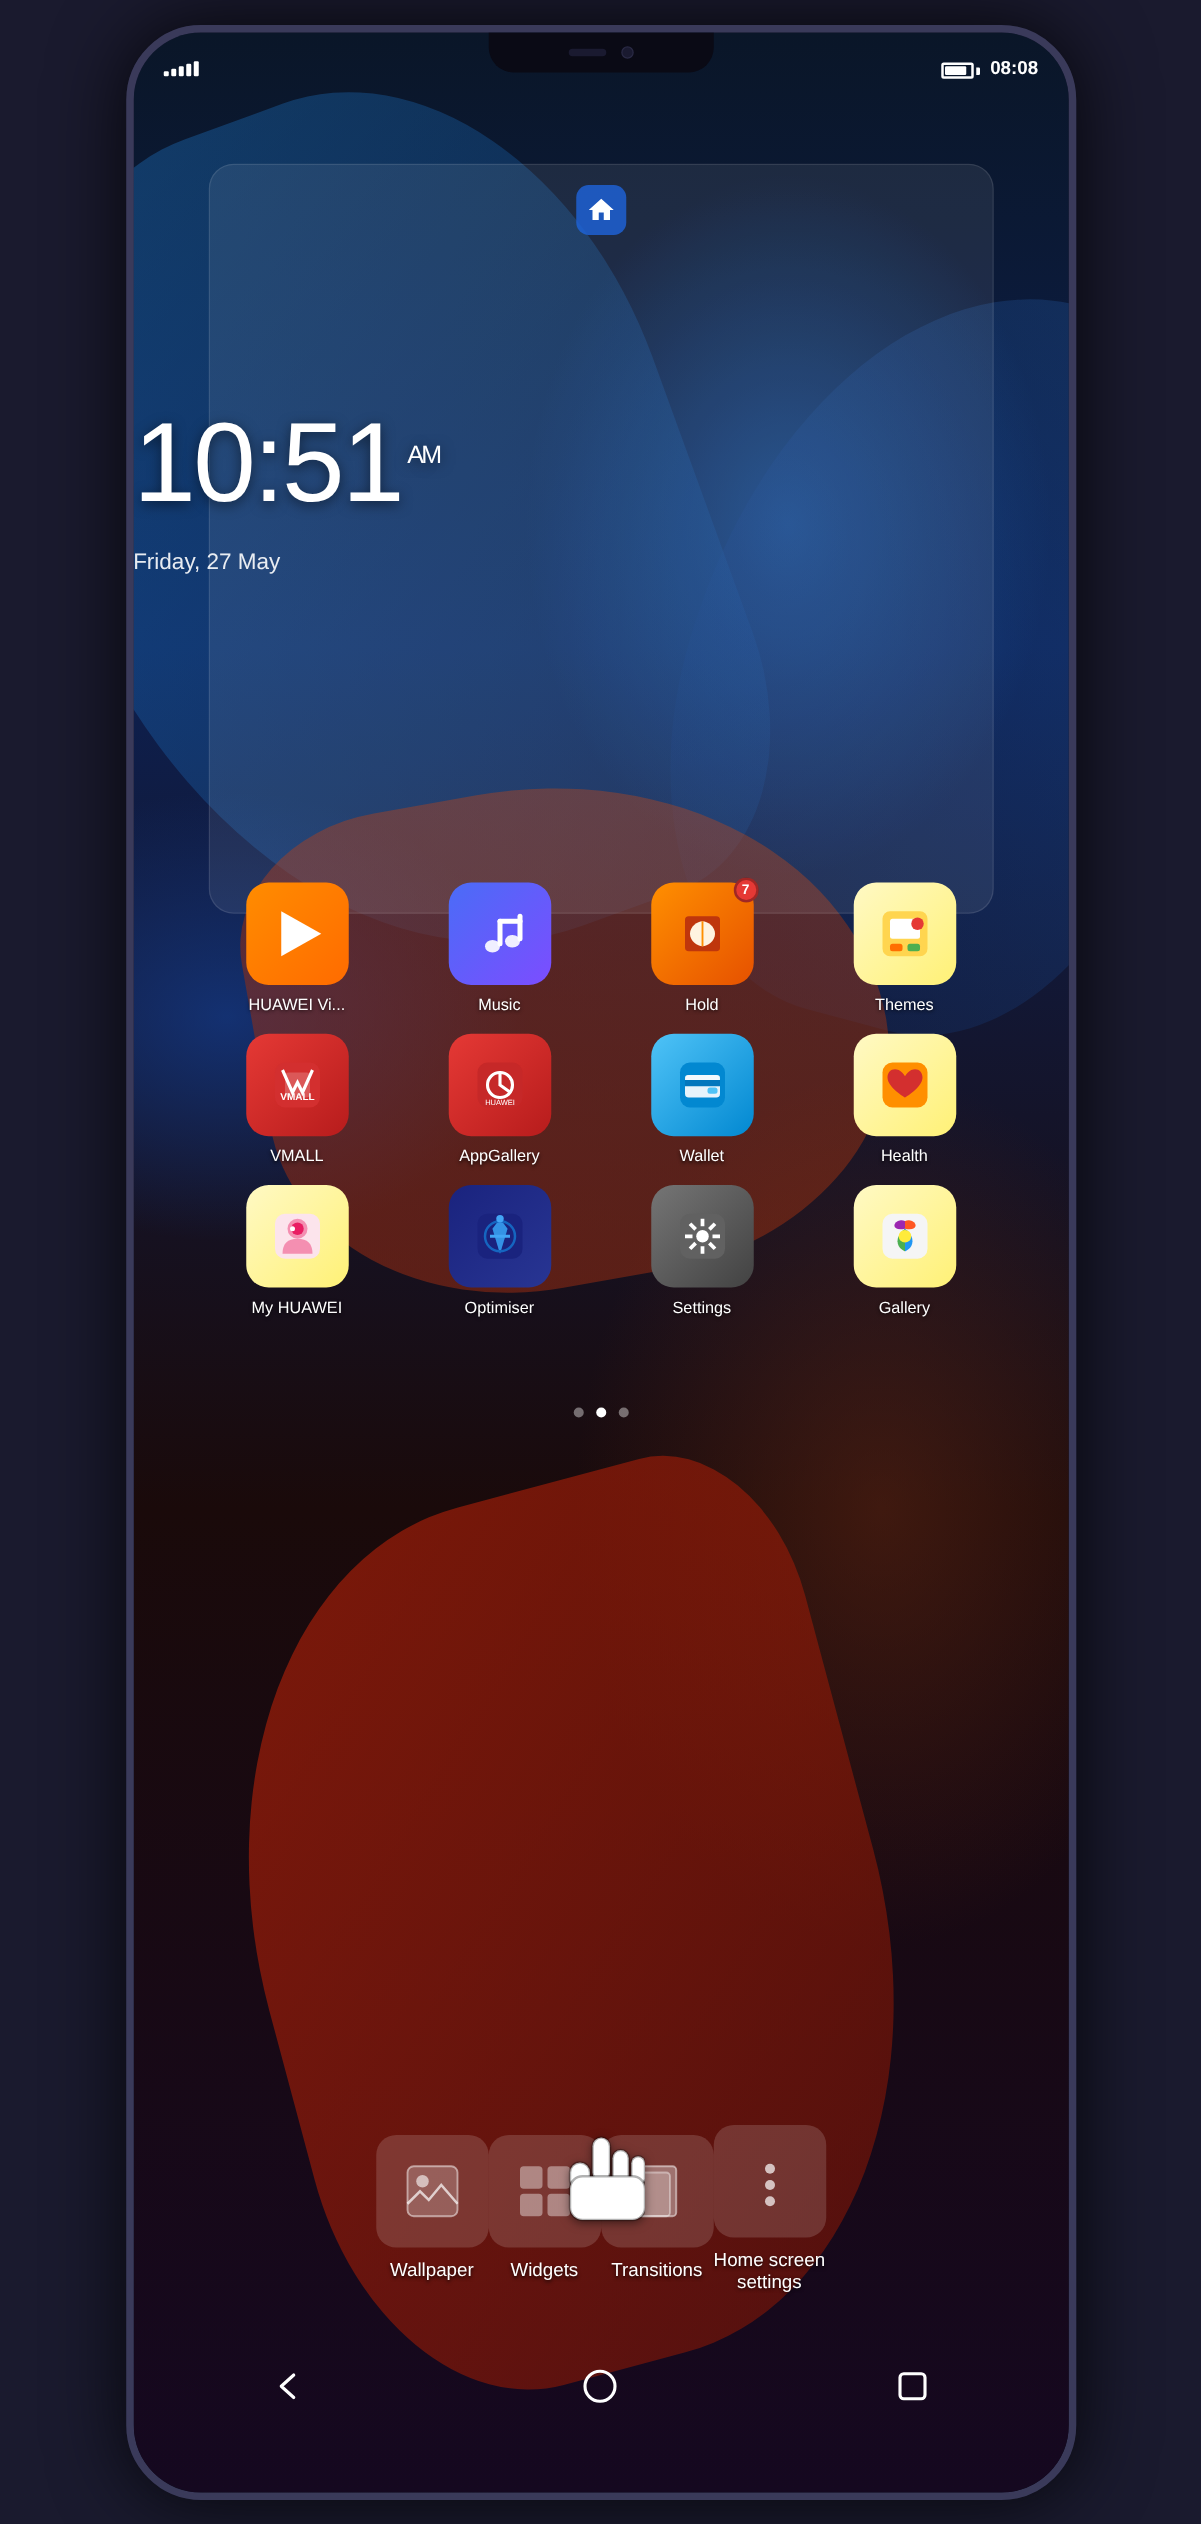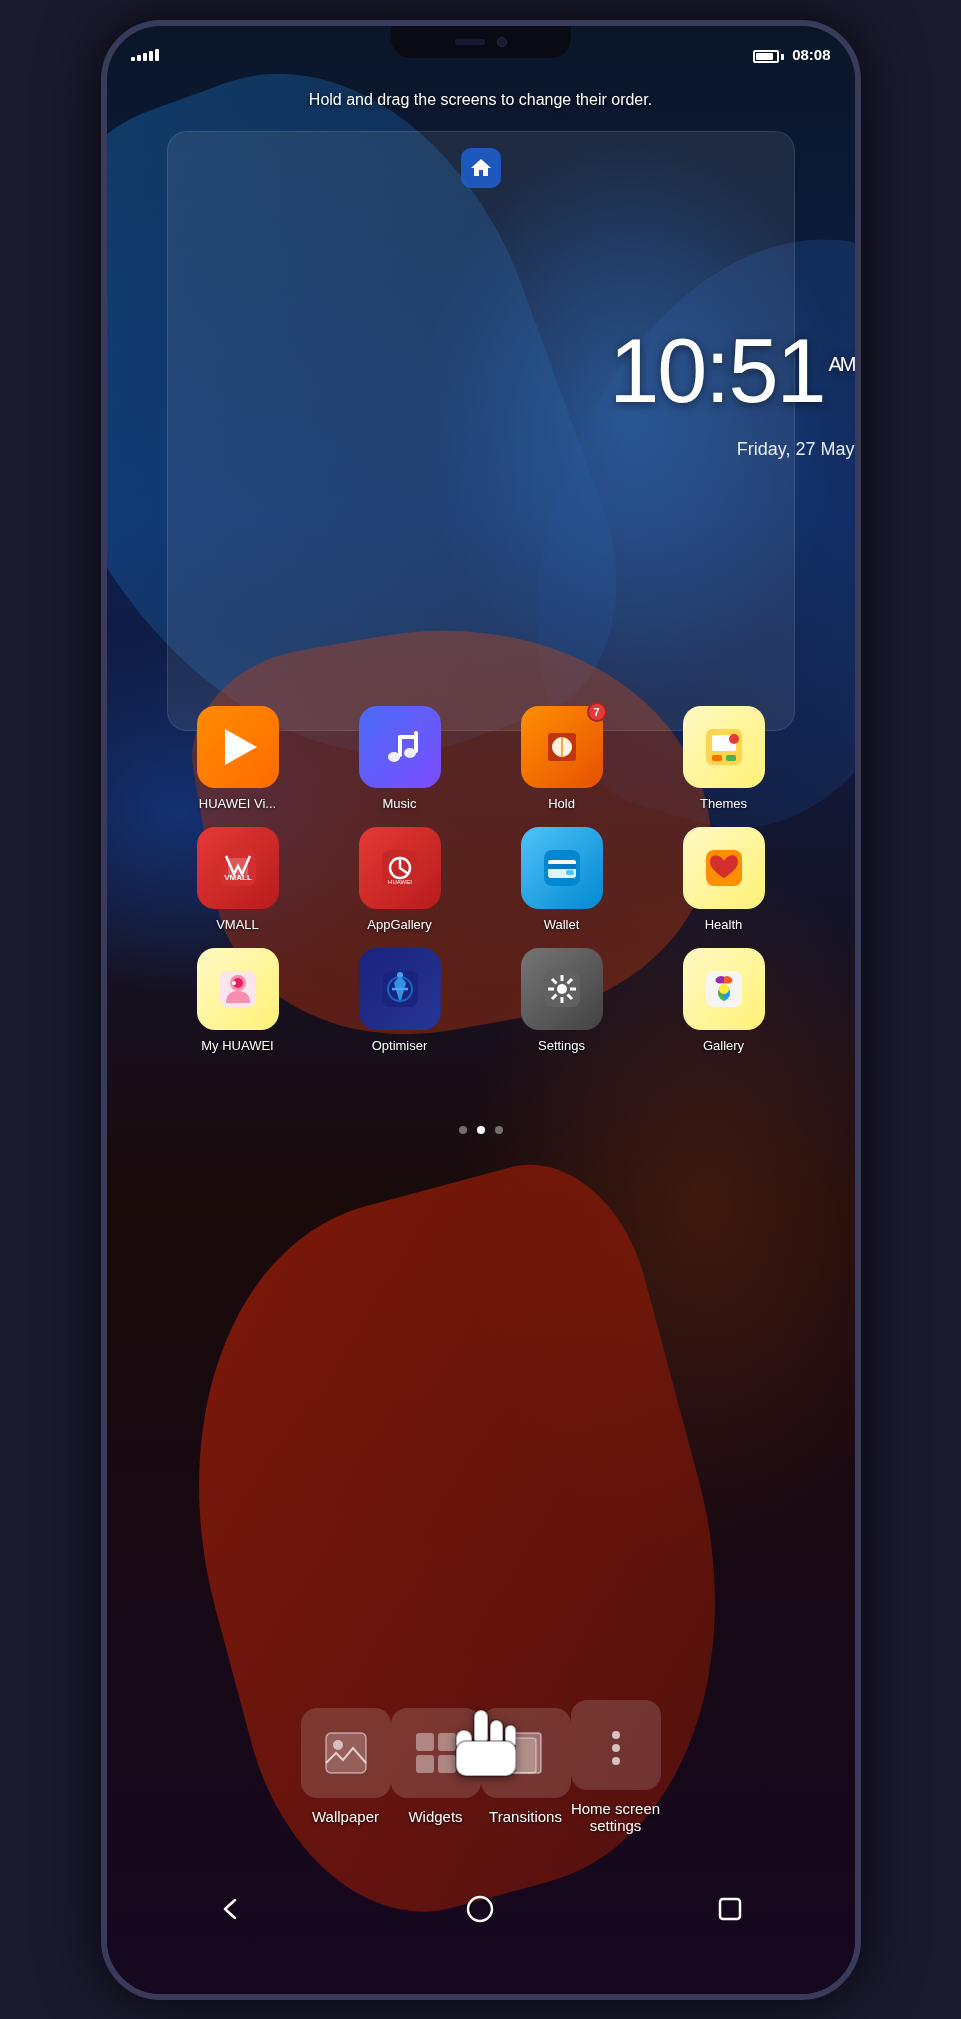--- a/index.html
+++ b/index.html
@@ -220,21 +220,21 @@
       height: 24px;
       fill: white;
     }
 
     
     .clock-area {
       position: absolute;
       top: 300px;
       left: 0;
       right: 0;
-      text-align: right;
+      text-align: left;
       z-index: 10;
     }
 
     .clock-time {
       color: white;
       font-size: 90px;
       font-weight: 200;
       letter-spacing: -2px;
       line-height: 1;
       text-shadow: 0 2px 10px rgba(0,0,0,0.5);
@@ -504,21 +504,20 @@
       <div class="battery-icon">
         <div class="battery-body">
           <div class="battery-fill"></div>
         </div>
         <div class="battery-tip"></div>
       </div>
       <span class="status-time">08:08</span>
     </div>
   </div>
 
-  <div class="instruction-text">Hold and drag the screens to change their order.</div>
 
   <div class="home-preview">
     <div class="home-icon">
       <svg viewBox="0 0 24 24">
         <path d="M10 20v-6h4v6h5v-8h3L12 3 2 12h3v8z"></path>
       </svg>
     </div>
   </div>
 
   <div class="clock-area">

